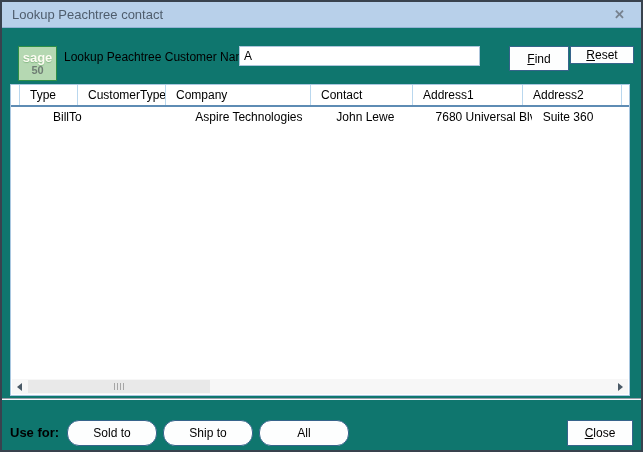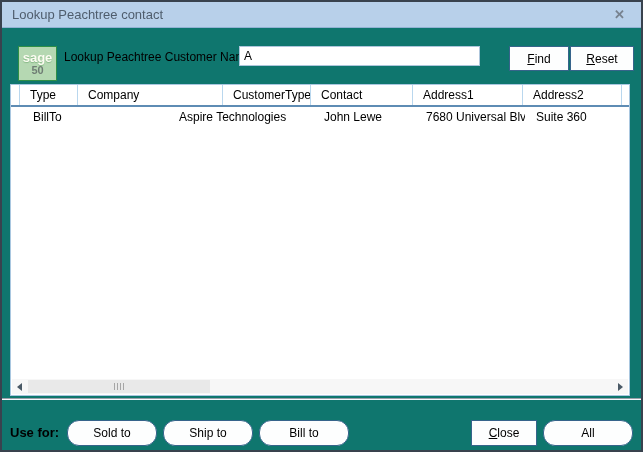--- a/index.html
+++ b/index.html
@@ -37,33 +37,33 @@
   }
 
   .btn {
     background:#fdfefe; border:1px solid #36648b; color:#000;
     display:flex; align-items:center; justify-content:center;
     font:12px "Liberation Sans", sans-serif; box-sizing:border-box; padding:0; cursor:default;
   }
   .btn span { display:block; }
   .btn.ak span::first-letter { text-decoration:underline; }
   .btn-find  { position:absolute; left:499px; top:44px; width:60px; height:25px;margin-left:8px; }
-  .btn-reset { position:absolute; left:568px; top:44px; width:64px; height:25px; }
+  .btn-reset { position:absolute; left:568px; top:44px; width:64px; height:18px; }
 
   
   .grid {
     position:absolute; left:8px; top:82px; width:620px; height:312px;
     background:#fff; border:1px solid #a9c7e0; box-sizing:border-box;
   }
   .grid-head { display:flex; height:20px; border-bottom:2px solid #5e8cb4; align-items:stretch; }
   .gh-spacer { width:8px; }
   .gh { box-sizing:border-box; border-left:1px solid #b9d7ee; padding-left:10px;
         font-size:12px; color:#000; display:flex; align-items:center; }
   .gh.last { border-right:1px solid #b9d7ee; }
-  .grid-row { display:flex; height:19px; align-items:center; }
+  .grid-row { display:flex; height:19px; align-items:center;margin-left:20px; }
   .gc { box-sizing:border-box; padding-left:11px; font-size:12px; color:#000;
         white-space:nowrap; overflow:hidden; }
   .w-spacer{ width:8px; } .w-type{ width:58px; } .w-ctype{ width:88px; } .w-company{ width:145px; }
   .w-contact{ width:102px; } .w-addr1{ width:110px; } .w-addr2{ width:100px; }
 
   
   .hscroll {
     position:absolute; left:1px; right:1px; bottom:1px; height:15px;
     background:#f7f7f7; display:flex; align-items:center;
   }
@@ -109,22 +109,22 @@
     <span>Find</span>
   </button>
   <button class="btn ak btn-reset">
     <span>Reset</span>
   </button>
 
   <div class="grid">
     <div class="grid-head">
       <div class="gh-spacer"></div>
       <div class="gh w-type">Type</div>
+      <div class="gh w-ctype">CustomerType</div>
       <div class="gh w-company">Company</div>
-      <div class="gh w-ctype">CustomerType</div>
       <div class="gh w-contact">Contact</div>
       <div class="gh w-addr1">Address1</div>
       <div class="gh w-addr2 last">Address2</div>
     </div>
 
     <div class="grid-row">
       <div class="gc w-spacer"></div>
       <div class="gc w-type">BillTo</div>
       <div class="gc w-ctype"></div>
       <div class="gc w-company">Aspire Technologies</div>
@@ -152,23 +152,20 @@
   <div class="footer-sep"></div>
   <div class="footer">
     <span class="usefor">Use for:</span>
     <button class="btn f-btn first">
       <span>Sold to</span>
     </button>
     <button class="btn f-btn">
       <span>Ship to</span>
     </button>
     <button class="btn f-btn">
-      <span>Bill to</span>
+      <span>All</span>
     </button>
     <button class="btn ak btn-close">
       <span>Close</span>
-    </button>
-    <button class="btn f-btn">
-      <span>All</span>
     </button>
   </div>
 
 </div>
 
 </body></html>

